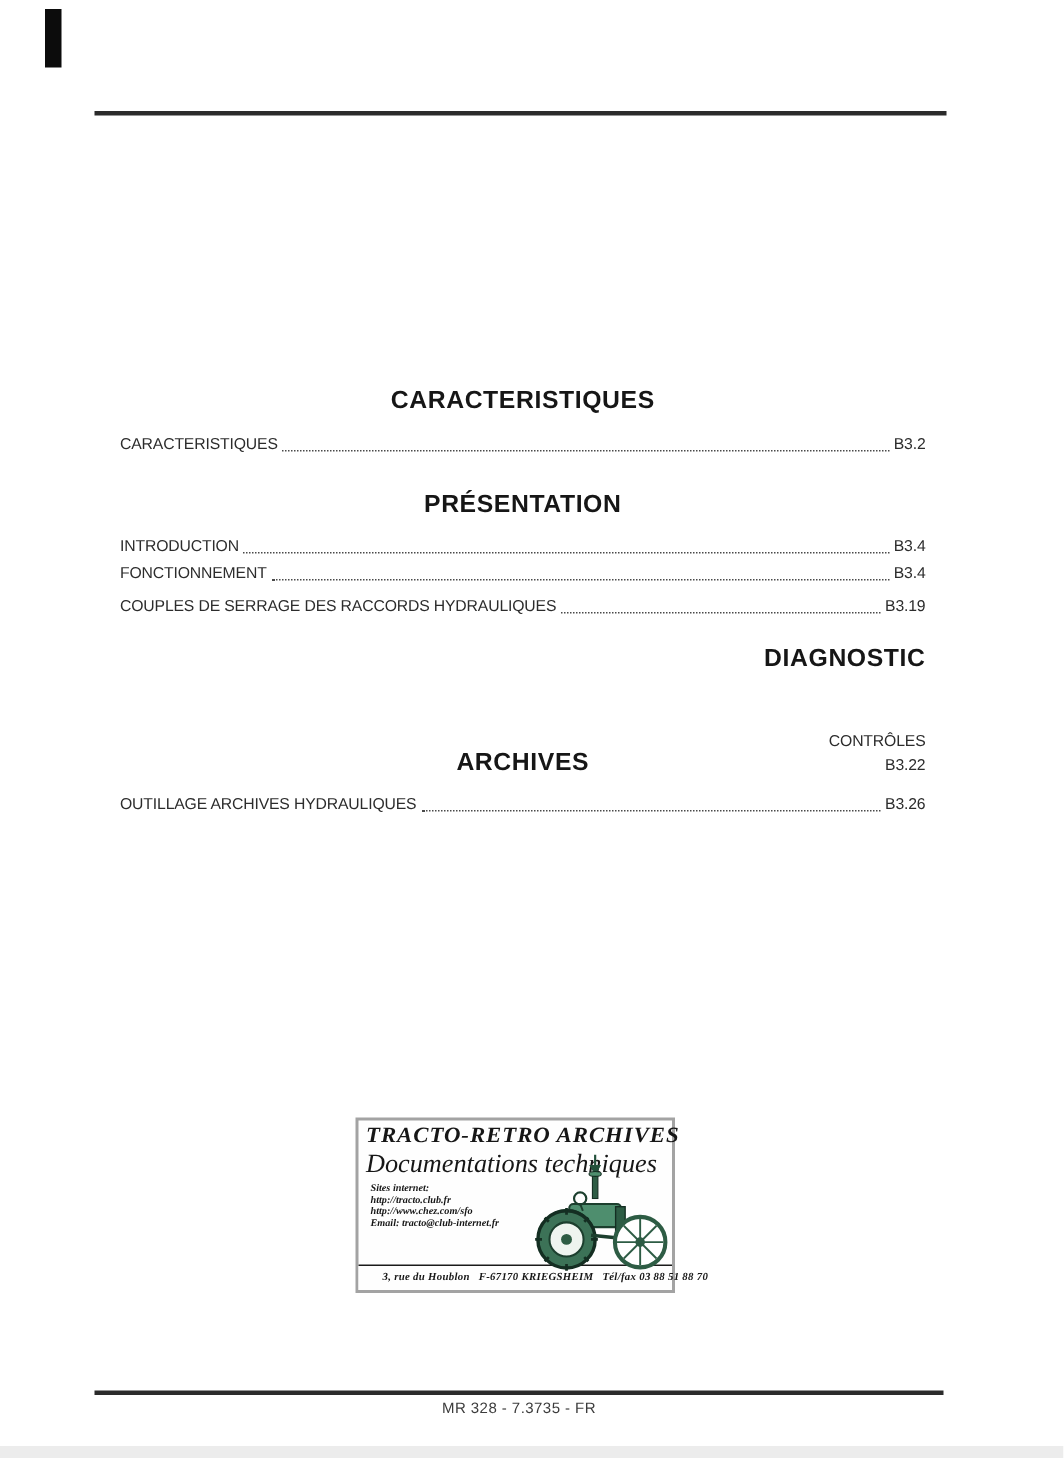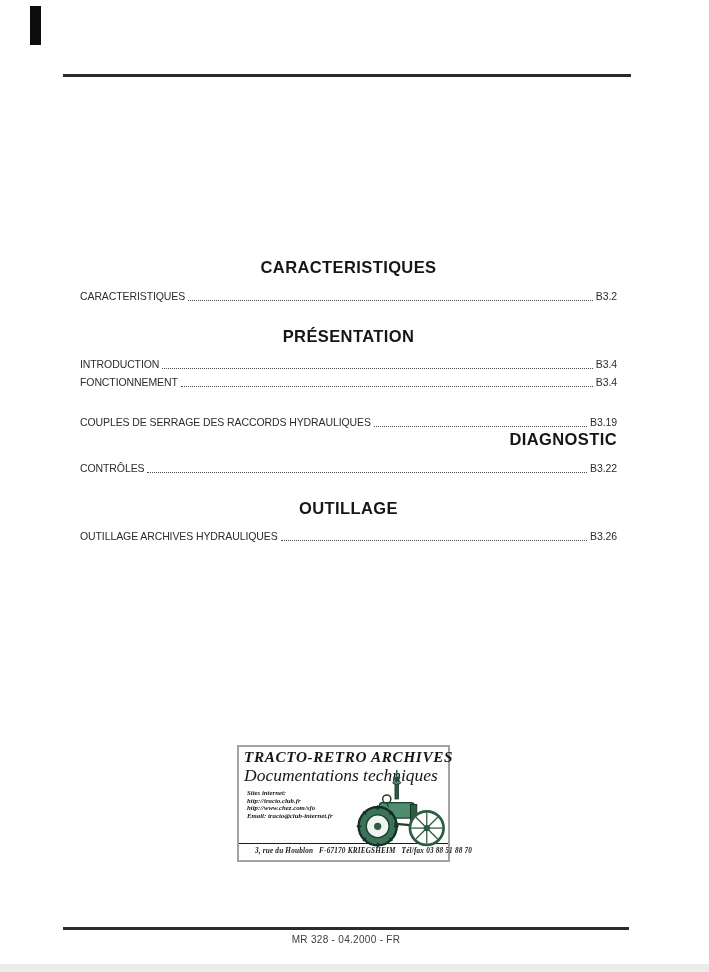--- a/index.html
+++ b/index.html
@@ -26,22 +26,22 @@
   .toc-row{
     position:absolute;left:0;width:100%;
     display:flex;align-items:flex-end;
     font-size:10.5px;color:#2c2c2c;letter-spacing:-.1px;line-height:13px;
   }
   .toc-row .label{white-space:nowrap;}
   .toc-row .leader{flex:1;margin:0 3px 2px 3px;border-bottom:1.4px dotted #4a4a4a;height:9px;}
   .toc-row .pageno{white-space:nowrap;}
 
   .h-s1{top:258px;} .r-s1a{top:290px;}
-  .h-s2{top:327px;} .r-s2a{top:358px;} .r-s2b{top:376px;} .r-s2c{top:416px;}
-  .h-s3{top:430px;text-align:right;} .r-s3a{top:462px;}
+  .h-s2{top:327px;} .r-s2a{top:358px;} .r-s2b{top:376px;} .r-s2c{top:398px;}
+  .h-s3{top:430px;text-align:right;} .r-s3a{top:488px;flex-direction:column;}
   .h-s4{top:499px;} .r-s4a{top:530px;}
 
   .stamp{
     position:absolute;left:237px;top:745px;width:209px;height:113px;
     border:2px solid #a3a3a3;background:#fefefe;
     font-family:"Liberation Serif",serif;color:#161616;
   }
   .stamp-title{
     margin:2px 0 0 5px;font-style:italic;font-weight:bold;font-size:14.5px;
     letter-spacing:.6px;transform:scaleX(1.05);transform-origin:left center;white-space:nowrap;
@@ -99,21 +99,21 @@
       <span class="pageno">B3.19</span>
     </div>
 
     <div class="toc-heading h-s3">DIAGNOSTIC</div>
     <div class="toc-row r-s3a">
       <span class="label">CONTRÔLES</span>
       <span class="leader"></span>
       <span class="pageno">B3.22</span>
     </div>
 
-    <div class="toc-heading h-s4">OUTILLAGE</div>
+    <div class="toc-heading h-s4">ARCHIVES</div>
     <div class="toc-row r-s4a">
       <span class="label">OUTILLAGE ARCHIVES HYDRAULIQUES</span>
       <span class="leader"></span>
       <span class="pageno">B3.26</span>
     </div>
 
   </div>
 
   <div class="stamp">
     <div class="stamp-title">TRACTO-RETRO ARCHIVES</div>
@@ -168,16 +168,16 @@
           <line x1="63" y1="65" x2="97" y2="65"></line>
           <line x1="68" y1="53" x2="92" y2="77"></line>
           <line x1="68" y1="77" x2="92" y2="53"></line>
         </g>
         <circle cx="80" cy="65" r="3.5" fill="#2d5c44"></circle>
       </g>
     </svg>
   </div>
 
   <div class="footer-rule"></div>
-  <div class="footer-text">MR 328 - 04.2000 - FR</div>
+  <div class="footer-text">MR 328 - 7.3735 - FR</div>
   <div class="bottom-edge"></div>
 
 </div>
 
 </body></html>

